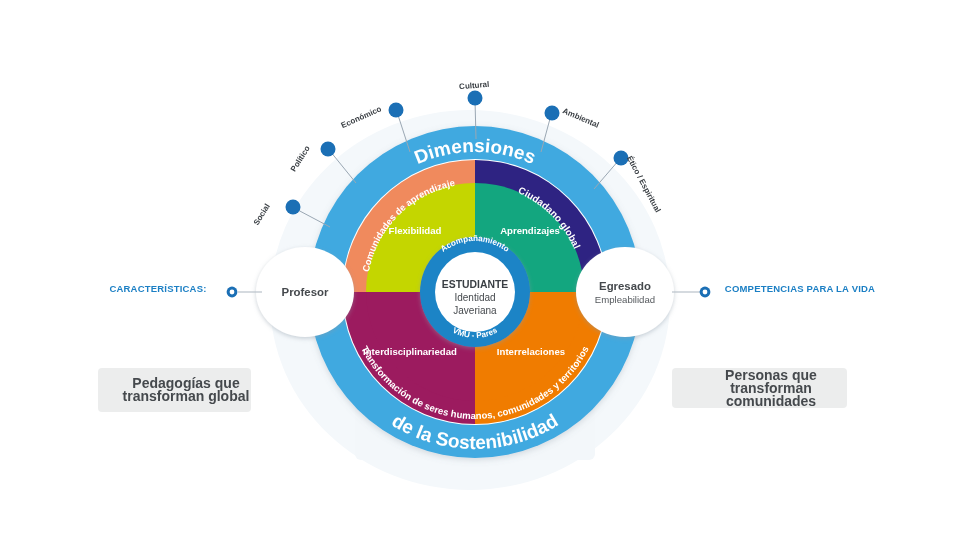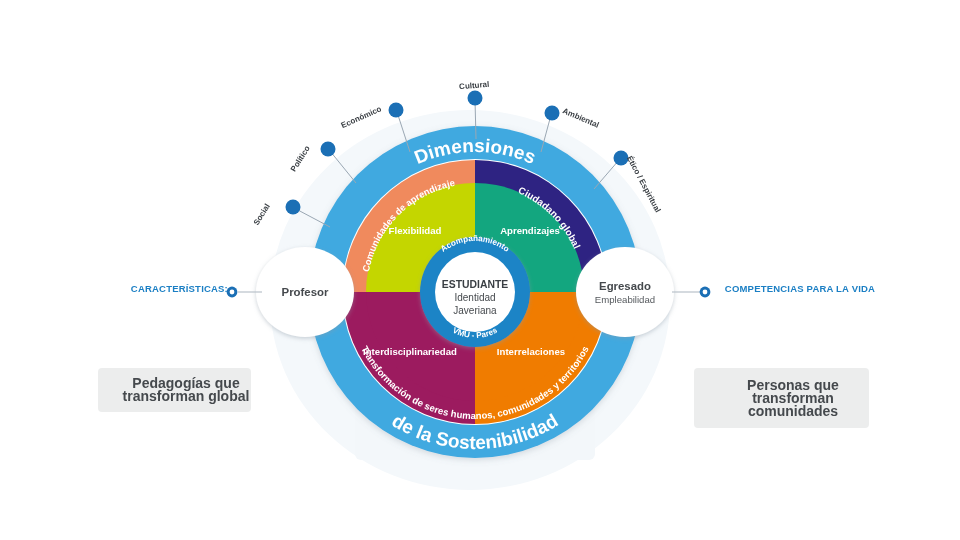--- a/index.html
+++ b/index.html
@@ -14,30 +14,30 @@
   svg{display:block;}
 
   .side-panel{position:absolute;}
   .panel-title{
     font-size:9.5px;font-weight:bold;color:#1b7fc4;letter-spacing:.2px;
     white-space:nowrap;
   }
   .panel-list{list-style:none;margin:3px 0 0 0;padding:0;}
   .panel-list li{font-size:8.6px;color:#5a5f63;line-height:11.2px;white-space:nowrap;}
 
-  #left-panel{left:88px;top:283px;text-align:right;width:140px;}
+  #left-panel{left:88px;top:283px;text-align:center;width:140px;}
   #right-panel{left:710px;top:283px;text-align:center;width:180px;}
 
   .gray-box{
     position:absolute;background:#eceded;border-radius:4px;
     display:flex;align-items:center;justify-content:center;text-align:center;
     font-size:14px;font-weight:bold;color:#45494d;line-height:13px;padding-left:23px;
   }
   #box-left{left:98px;top:368px;width:130px;height:44px;}
-  #box-right{left:694px;top:368px;width:152px;height:60px;}
+  #box-right{left:672px;top:368px;width:152px;height:40px;}
 
   .dim-label{
     position:absolute;font-size:8px;font-weight:bold;color:#3a3f44;
     white-space:nowrap;transform-origin:left center;
   }
 </style>
 </head>
 <body>
 
 <div id="stage">

